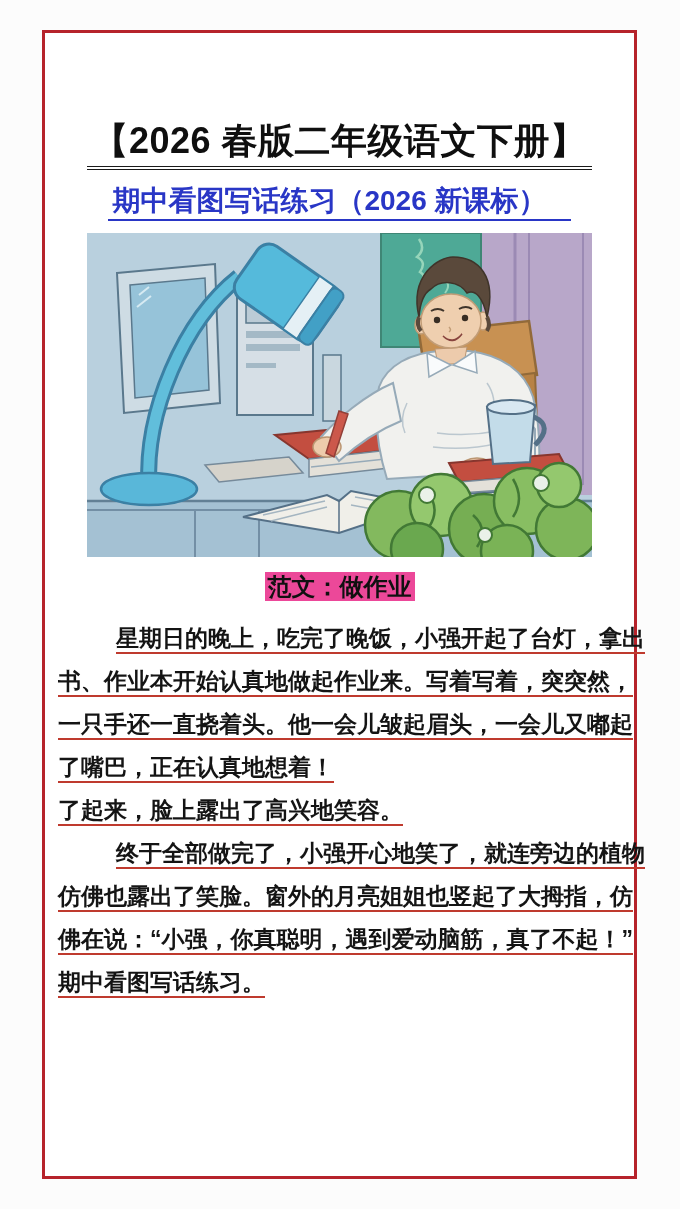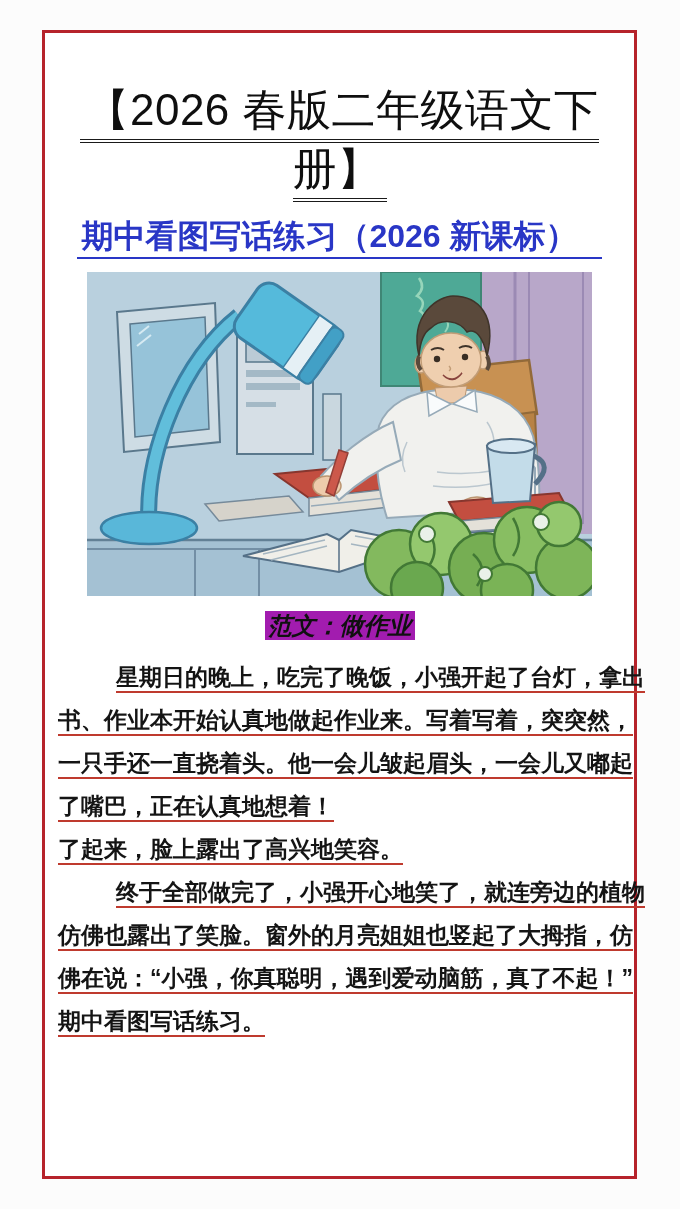--- a/index.html
+++ b/index.html
@@ -11,46 +11,46 @@
     overflow:hidden;
   }
   .frame {
     position:absolute; left:42px; top:30px;
     width:595px; height:1149px;
     border:3px solid #b6232b;
     box-sizing:border-box;
     background:#ffffff;
   }
   .title {
-    margin-top:48px;
+    margin-top:84px;
     text-align:center;
-    font-size:44px; font-weight:normal; color:#0f0f0f;
+    font-size:36px; font-weight:bold; color:#0f0f0f;
     letter-spacing:0.5px;
   }
   .title span {
     border-bottom:4px double #1a1a1a;
     padding:0 5px 5px 5px;
   }
   .subtitle {
     margin-top:16px;
     text-align:center;
-    font-size:32px; font-weight:bold; color:#2936c6;
+    font-size:28px; font-weight:bold; color:#2936c6;
   }
   .subtitle span {
     border-bottom:2px solid #2936c6;
     padding:0 24px 3px 4px;
   }
   .illus-wrap { margin:13px auto 0; width:505px; }
   svg.illus { display:block; }
   .sample {
     margin-top:14px;
     text-align:center;
     font-size:24px; font-weight:bold; color:#101010;
   }
-  .sample span { background:#a21caf; padding:1px 3px;font-style:italic; }
+  .sample span { background:#ec4899; padding:1px 3px; }
   .bodytext { margin:16px 13px 0 13px; }
   .line {
     height:43px; line-height:38px;
     font-size:23px; font-weight:bold; color:#141414;
     white-space:nowrap; overflow:visible;
   }
   .line span {
     text-decoration:underline;
     text-decoration-color:#bf3a2e;
     text-decoration-thickness:2px;

